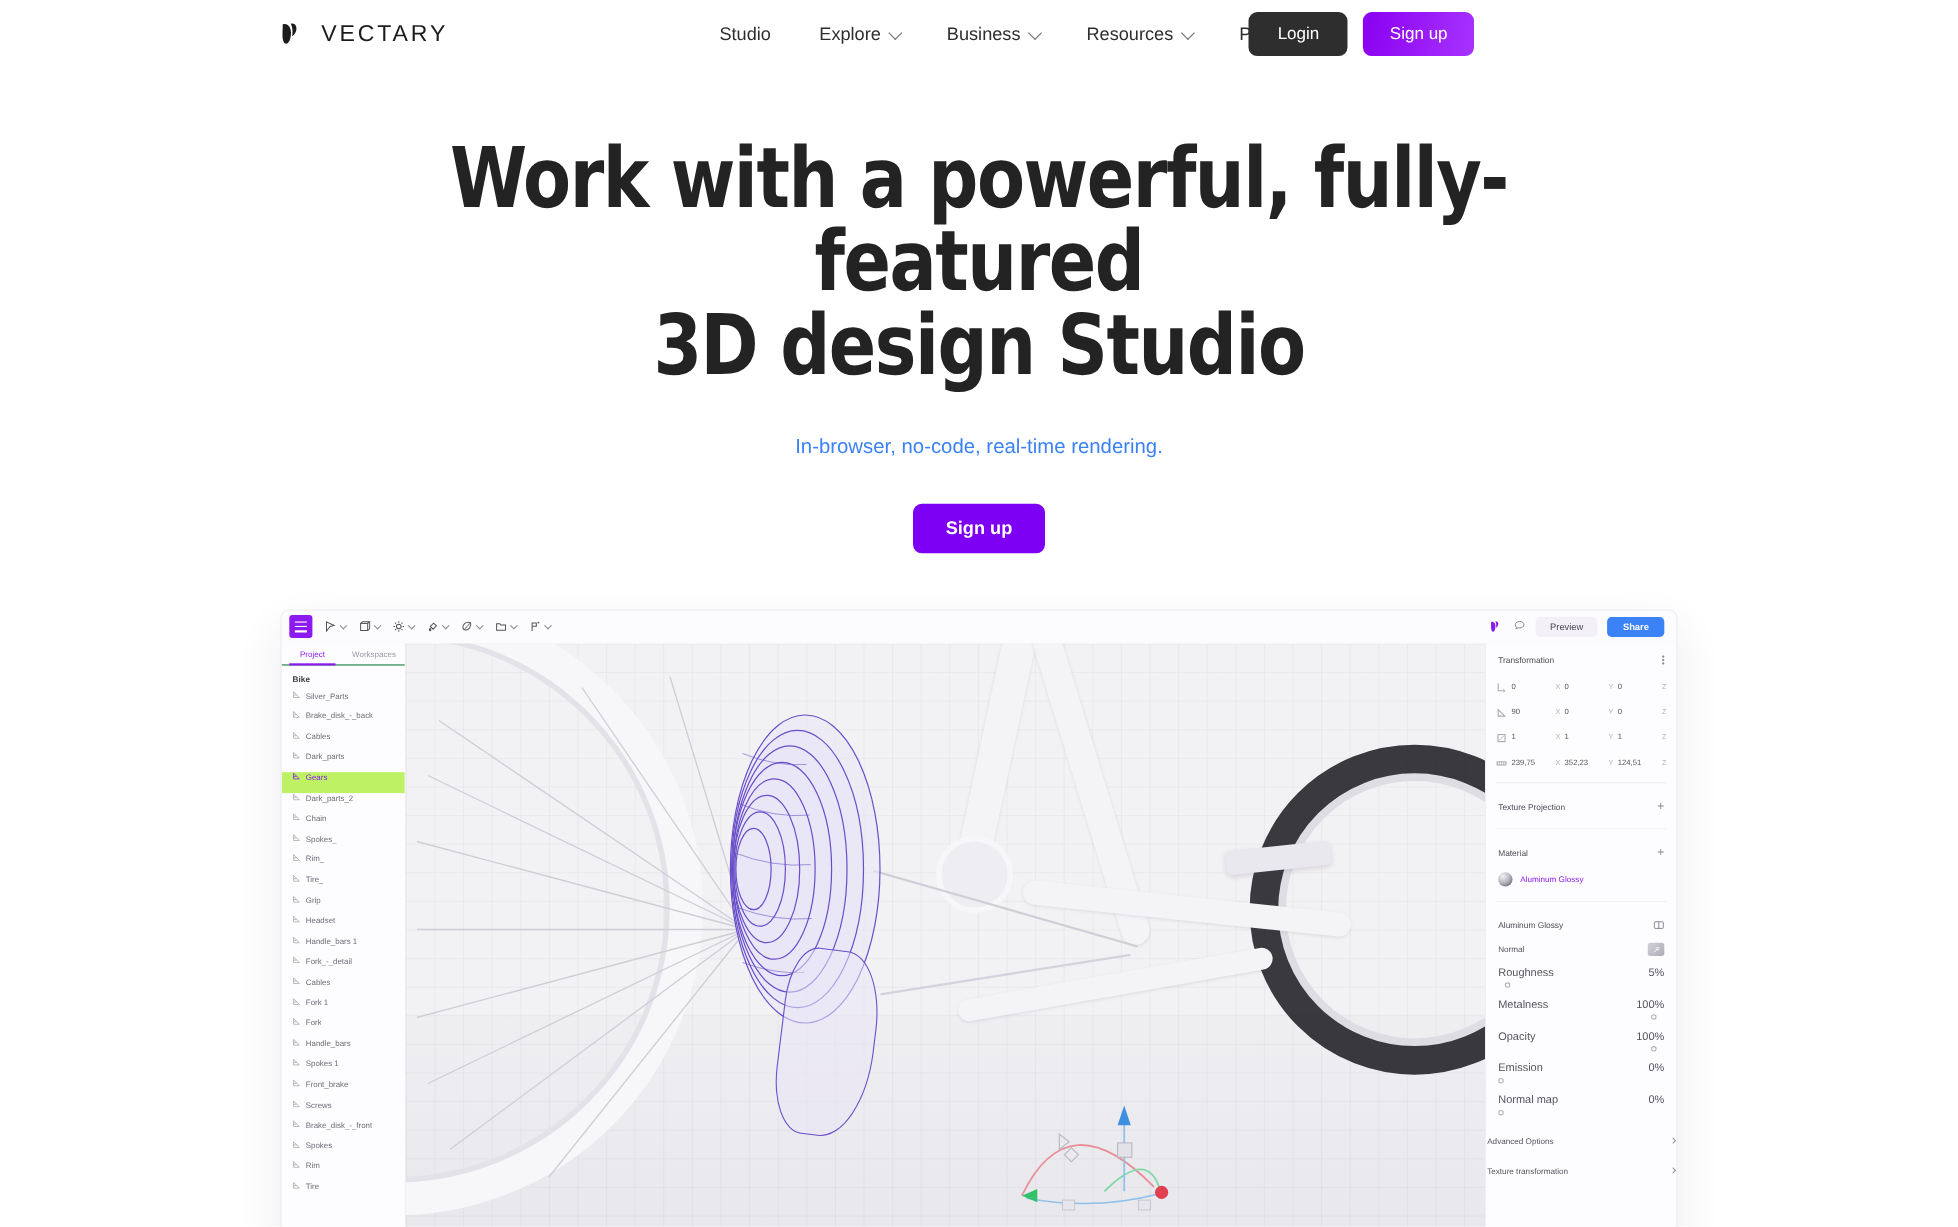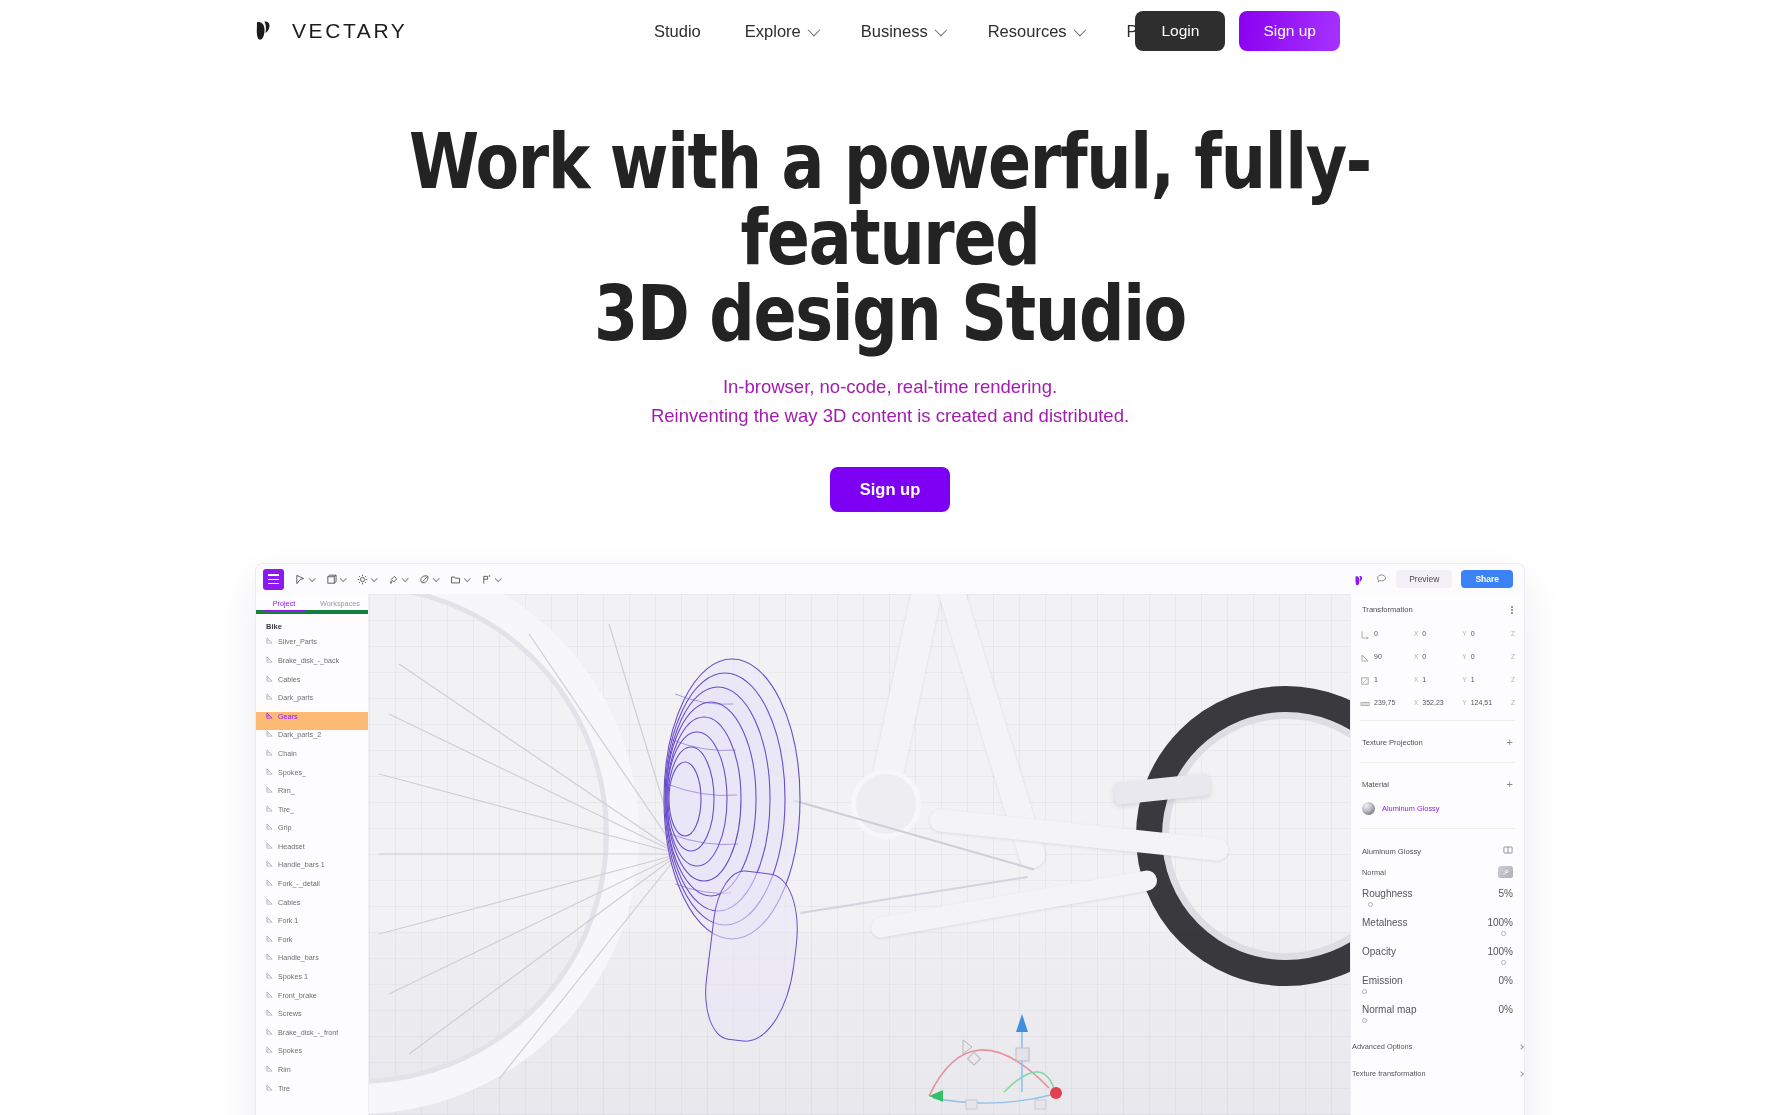--- a/index.html
+++ b/index.html
@@ -66,23 +66,23 @@
   .hero { text-align: center; padding-top: 62px; }
   .hero h1 {
     font-family: "DejaVu Sans Condensed", "Liberation Sans Narrow", "Liberation Sans", sans-serif;
     font-size: 76px; line-height: 1.0;
     font-weight: 700; color: #232323;
     letter-spacing: -1.4px;
     max-width: 1160px; margin: 0 auto;
     transform: scaleX(0.93); transform-origin: center;
   }
   .hero-sub {
-    margin-top: 21px;
+    margin-top: 40px;
     font-size: 18.5px; line-height: 1.55;
-    color: #a21caf;
+    color: #3b82f6;
   }
   .btn-signup-hero {
     margin-top: 37px;
     background: #7d00f5; color: #fff;
     border: none; border-radius: 8px;
     padding: 13px 30px; font-size: 16.5px; font-weight: 700;
     font-family: inherit; cursor: pointer;
   }
 
   
@@ -146,21 +146,21 @@
 
   
   .left-panel {
     width: 113px; flex: 0 0 113px;
     background: #fdfcff;
     display: flex; flex-direction: column;
     border-right: 1px solid #f0eef5;
   }
   .panel-tabs {
     display: flex; height: 20px; flex: 0 0 20px;
-    border-bottom: 4px solid #15803d;
+    border-bottom: 1px solid #15803d;
   }
   .panel-tab {
     flex: 1 1 0; text-align: center;
     font-size: 7.3px; color: #9a99a4;
     line-height: 19px; cursor: pointer;
     position: relative;
   }
   .panel-tab.active { color: #8b19f0; }
   .panel-tab.active::after {
     content: ""; position: absolute;
@@ -171,21 +171,21 @@
     font-size: 7.5px; font-weight: 700; color: #3b3a42;
     padding: 8px 0 6px 10px;
   }
   .layer-list { flex: 1 1 auto; overflow: hidden; }
   .layer {
     display: flex; align-items: flex-start; gap: 5px;
     height: 18.6px; padding-left: 10px;
     font-size: 7.2px; color: #6f6e78;
     cursor: pointer;
   }
-  .layer.selected { background: #fdba74; color: #8b19f0; }
+  .layer.selected { background: #bef264; color: #8b19f0; }
   .layer .lic { width: 7px; height: 7px; flex: 0 0 auto; opacity: .62; }
   .layer.selected .lic { opacity: 1; }
   .layer span { overflow: hidden; text-overflow: ellipsis; white-space: nowrap; }
 
   
   .viewport {
     flex: 1 1 auto; position: relative;
     background: #f2f1f3; overflow: hidden;
   }
   .vp-grid {
@@ -390,21 +390,20 @@
   </div>
 </div>
 
 <section class="hero">
   <h1>
     <span>Work with a powerful, fully-featured</span><br>
     <span>3D design Studio</span>
   </h1>
   <p class="hero-sub">
     <span>In-browser, no-code, real-time rendering.</span><br>
-    <span>Reinventing the way 3D content is created and distributed.</span>
   </p>
   <button class="btn-signup-hero">Sign up</button>
 </section>
 
 <div class="app-shot">
 
   <div class="app-topbar">
     <div class="hamburger">
       <i></i>
         <i></i>

